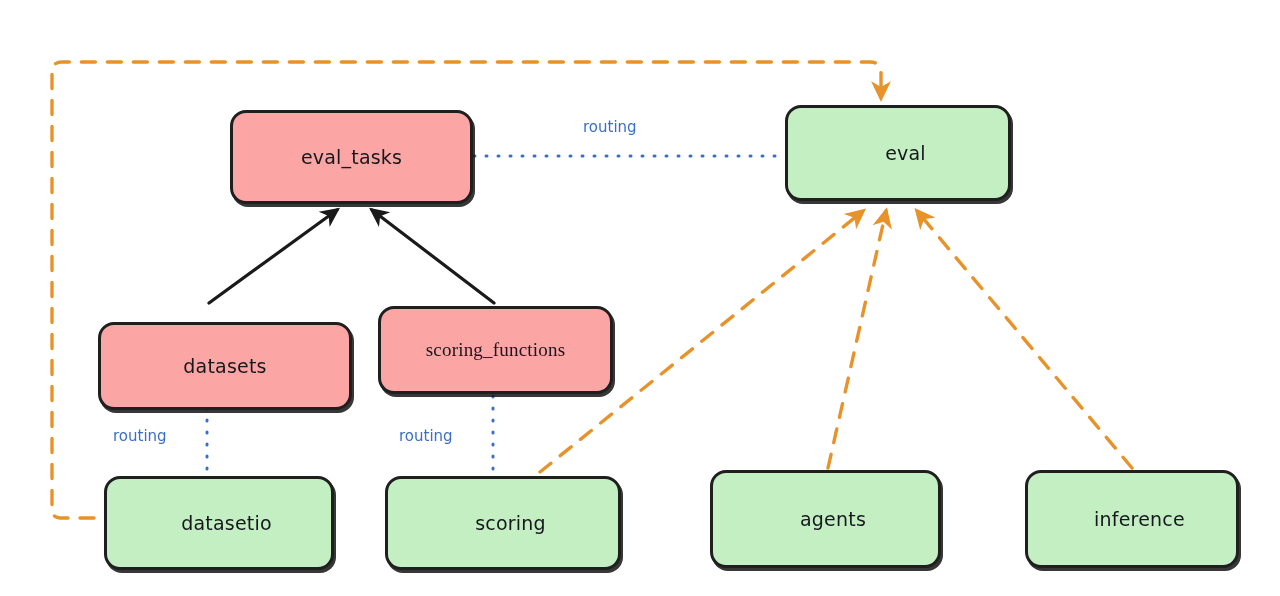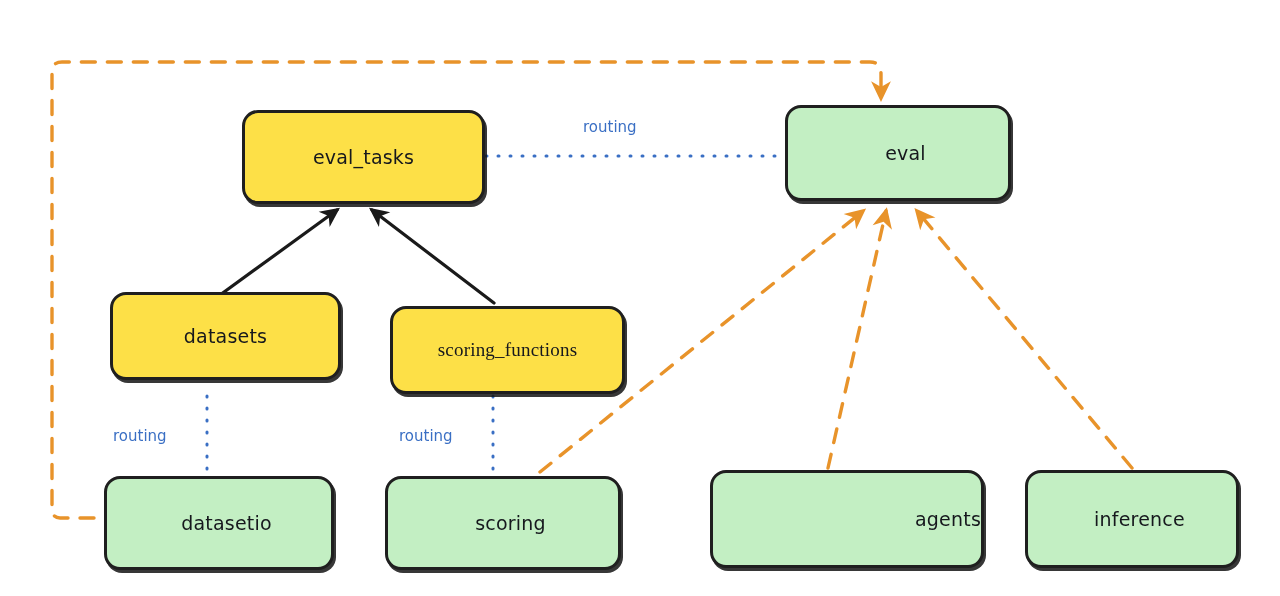--- a/index.html
+++ b/index.html
@@ -31,21 +31,21 @@
     border-radius: 16px;
     display: flex;
     align-items: center;
     justify-content: center;
     font-family: "DejaVu Sans", sans-serif;
     font-size: 19px;
     color: #16181d;
     letter-spacing: 0.2px;
     box-shadow: 2px 3px 0 rgba(20,20,20,0.85);
   }
-  .node.blue  { background: #fde047; margin-left: 12px; }
+  .node.blue  { background: #fca5a5; }
   .node.green { background: #c3efc3; padding-left: 15px; }
   .node-label { pointer-events: none; }
 
   .edge-label {
     position: absolute;
     font-family: "DejaVu Sans", sans-serif;
     font-size: 15px;
     color: #3a6fc4;
     white-space: nowrap;
   }
@@ -85,37 +85,37 @@
   </svg>
 
   <div class="node blue" style="left:230px; top:110px; width:243px; height:94px;">
     <span class="node-label">eval_tasks</span>
   </div>
 
   <div class="node green" style="left:785px; top:105px; width:226px; height:96px;">
     <span class="node-label">eval</span>
   </div>
 
-  <div class="node blue" style="left:98px; top:292px; width:231px; height:88px;">
+  <div class="node blue" style="left:98px; top:322px; width:254px; height:88px;">
     <span class="node-label">datasets</span>
   </div>
 
   <div class="node blue" style="left:378px; top:306px; width:235px; height:88px;font-family:Liberation Serif, serif;">
     <span class="node-label">scoring_functions</span>
   </div>
 
   <div class="node green" style="left:96px; top:476px; width:230px; height:94px;margin-left:8px;">
     <span class="node-label">datasetio</span>
   </div>
 
   <div class="node green" style="left:385px; top:476px; width:236px; height:94px;text-align:center;">
     <span class="node-label">scoring</span>
   </div>
 
-  <div class="node green" style="left:710px; top:470px; width:274px; height:98px;justify-content:flex-end;">
+  <div class="node green" style="left:710px; top:470px; width:231px; height:98px;">
     <span class="node-label">agents</span>
   </div>
 
   <div class="node green" style="left:1025px; top:470px; width:214px; height:98px;">
     <span class="node-label">inference</span>
   </div>
 
   <div class="edge-label" style="left:583px; top:118px;">routing</div>
 
   <div class="edge-label" style="left:113px; top:427px;">routing</div>

